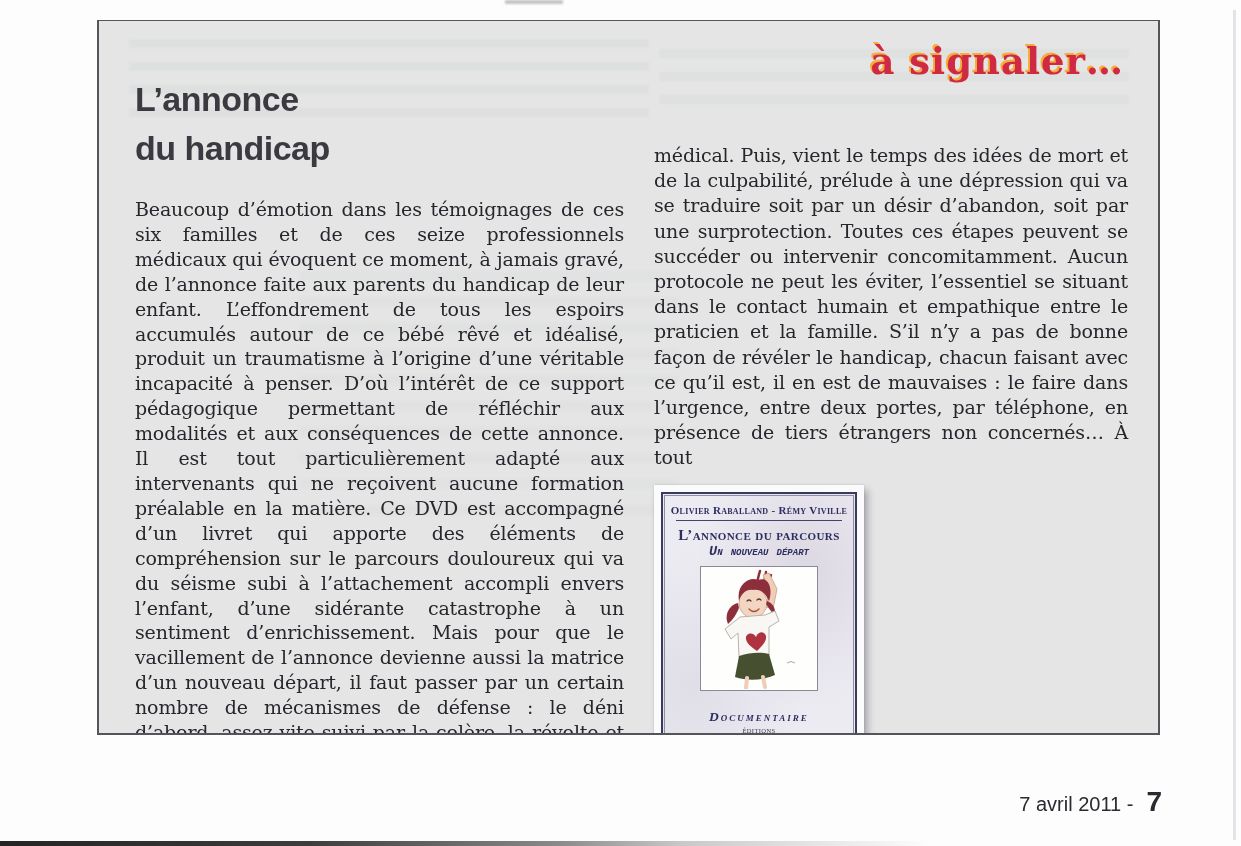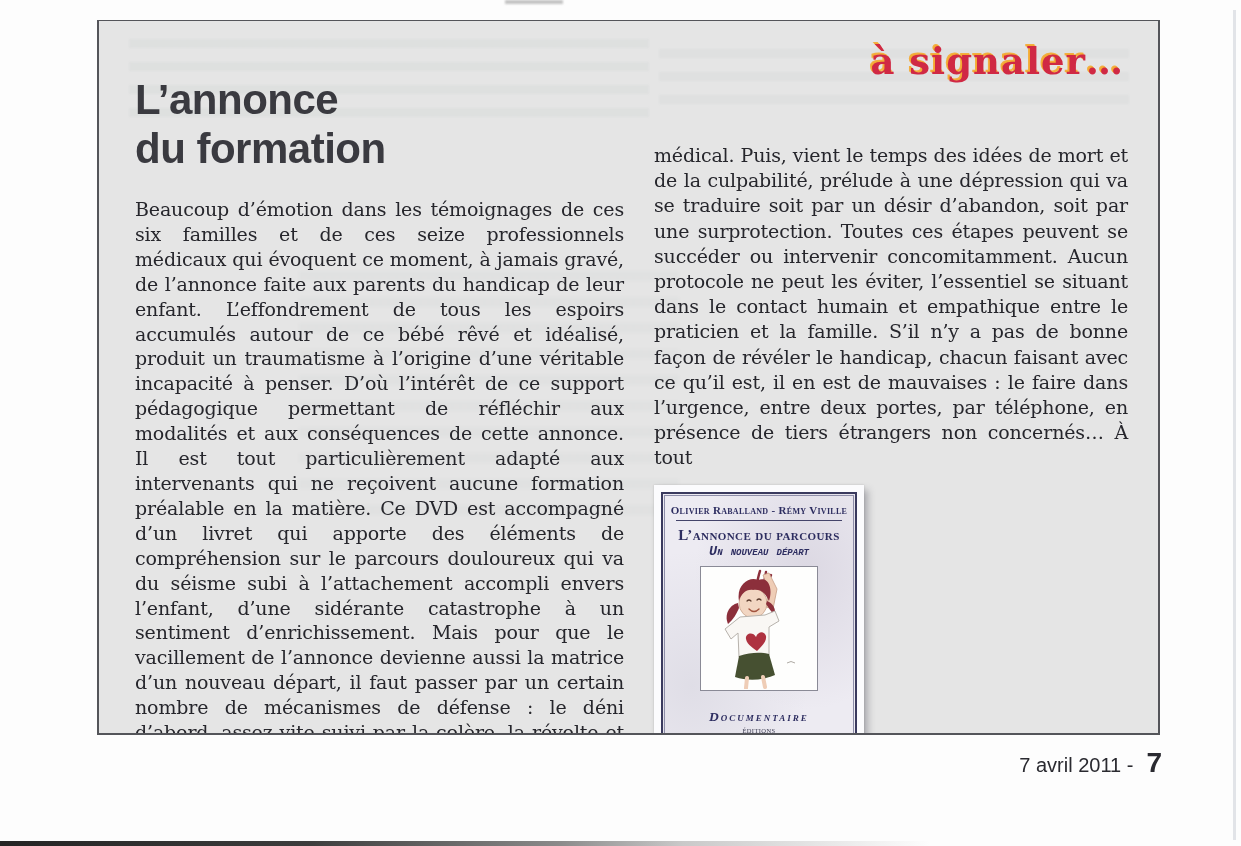--- a/index.html
+++ b/index.html
@@ -39,21 +39,21 @@
   .columns {
     position:absolute; left:36px; right:30px; top:0; bottom:0;
     display:flex; gap:30px;
   }
   .col-left { width:489px; flex:none; }
   .col-right { flex:1; min-width:0; padding-top:96px; }
 
   .article-title {
     margin:54px 0 24px 0;
     font-family:"Liberation Sans", sans-serif;
-    font-weight:700; font-size:42px; line-height:49px;
+    font-weight:700; font-size:34px; line-height:49px;
     letter-spacing:-0.5px; color:#3a3a40;
   }
   .article-title span { display:block; }
 
   .body-text {
     margin:0;
     font-family:"DejaVu Serif", serif;
     font-size:19px; line-height:24.9px; letter-spacing:-0.15px;
     color:#26262c; text-align:justify;
   }
@@ -120,21 +120,21 @@
     margin-top:10px;
     font-family:"Liberation Sans", sans-serif;
     font-size:16.5px; line-height:23px; color:#1f1f26;
     text-align:justify;
   }
   .caption .cap-title { font-weight:700; font-style:italic; }
   .caption .cap-line { display:block; text-align:left; }
 
   
   .footer {
-    position:absolute; top:747px; right:79px;
+    position:absolute; top:786px; right:79px;
     display:flex; align-items:baseline; color:#2a2a30;
   }
   .footer-date   { font-size:20px; }
   .footer-journal{ font-size:20px; font-weight:700; letter-spacing:0.3px; margin-left:6px; }
   .footer-page   { font-size:28px; font-weight:700; margin-left:13px; }
 
   
   .edge-bottom {
     position:absolute; left:0; bottom:0; width:100%; height:5px;
     background:linear-gradient(to right, #242424 0%, #3d3d3d 25%, #8a8a8a 45%, #c9c9c9 55%, rgba(255,255,255,0) 75%);
@@ -156,21 +156,21 @@
   <div class="smudge smudge-b"></div>
   <div class="smudge smudge-c"></div>
 
   <div class="signaler">à signaler…</div>
 
   <div class="columns">
 
     <div class="col-left">
       <h1 class="article-title">
         <span>L’annonce</span>
-        <span>du formation</span>
+        <span>du handicap</span>
       </h1>
       <p class="body-text">Beaucoup d’émotion dans les témoignages de ces six familles et de ces seize professionnels médicaux qui évoquent ce moment, à jamais gravé, de l’annonce faite aux parents du handicap de leur enfant. L’effondrement de tous les espoirs accumulés autour de ce bébé rêvé et idéalisé, produit un traumatisme à l’origine d’une véritable incapacité à penser. D’où l’intérêt de ce support pédagogique permettant de réfléchir aux modalités et aux conséquences de cette annonce. Il est tout particulièrement adapté aux intervenants qui ne reçoivent aucune formation préalable en la matière. Ce DVD est accompagné d’un livret qui apporte des éléments de compréhension sur le parcours douloureux qui va du séisme subi à l’attachement accompli envers l’enfant, d’une sidérante catastrophe à un sentiment d’enrichissement. Mais pour que le vacillement de l’annonce devienne aussi la matrice d’un nouveau départ, il faut passer par un certain nombre de mécanismes de défense : le déni d’abord, assez vite suivi par la colère, la révolte et l’agressivité envers le corps</p>
     </div>
 
     <div class="col-right">
       <p class="body-text">médical. Puis, vient le temps des idées de mort et de la culpabilité, prélude à une dépression qui va se traduire soit par un désir d’abandon, soit par une surprotection. Toutes ces étapes peuvent se succéder ou intervenir concomitamment. Aucun protocole ne peut les éviter, l’essentiel se situant dans le contact humain et empathique entre le praticien et la famille. S’il n’y a pas de bonne façon de révéler le handicap, chacun faisant avec ce qu’il est, il en est de mauvaises : le faire dans l’urgence, entre deux portes, par téléphone, en présence de tiers étrangers non concernés… À tout</p>
 
       <div class="bottom-flex">
 
         <div class="cover-sheet">

